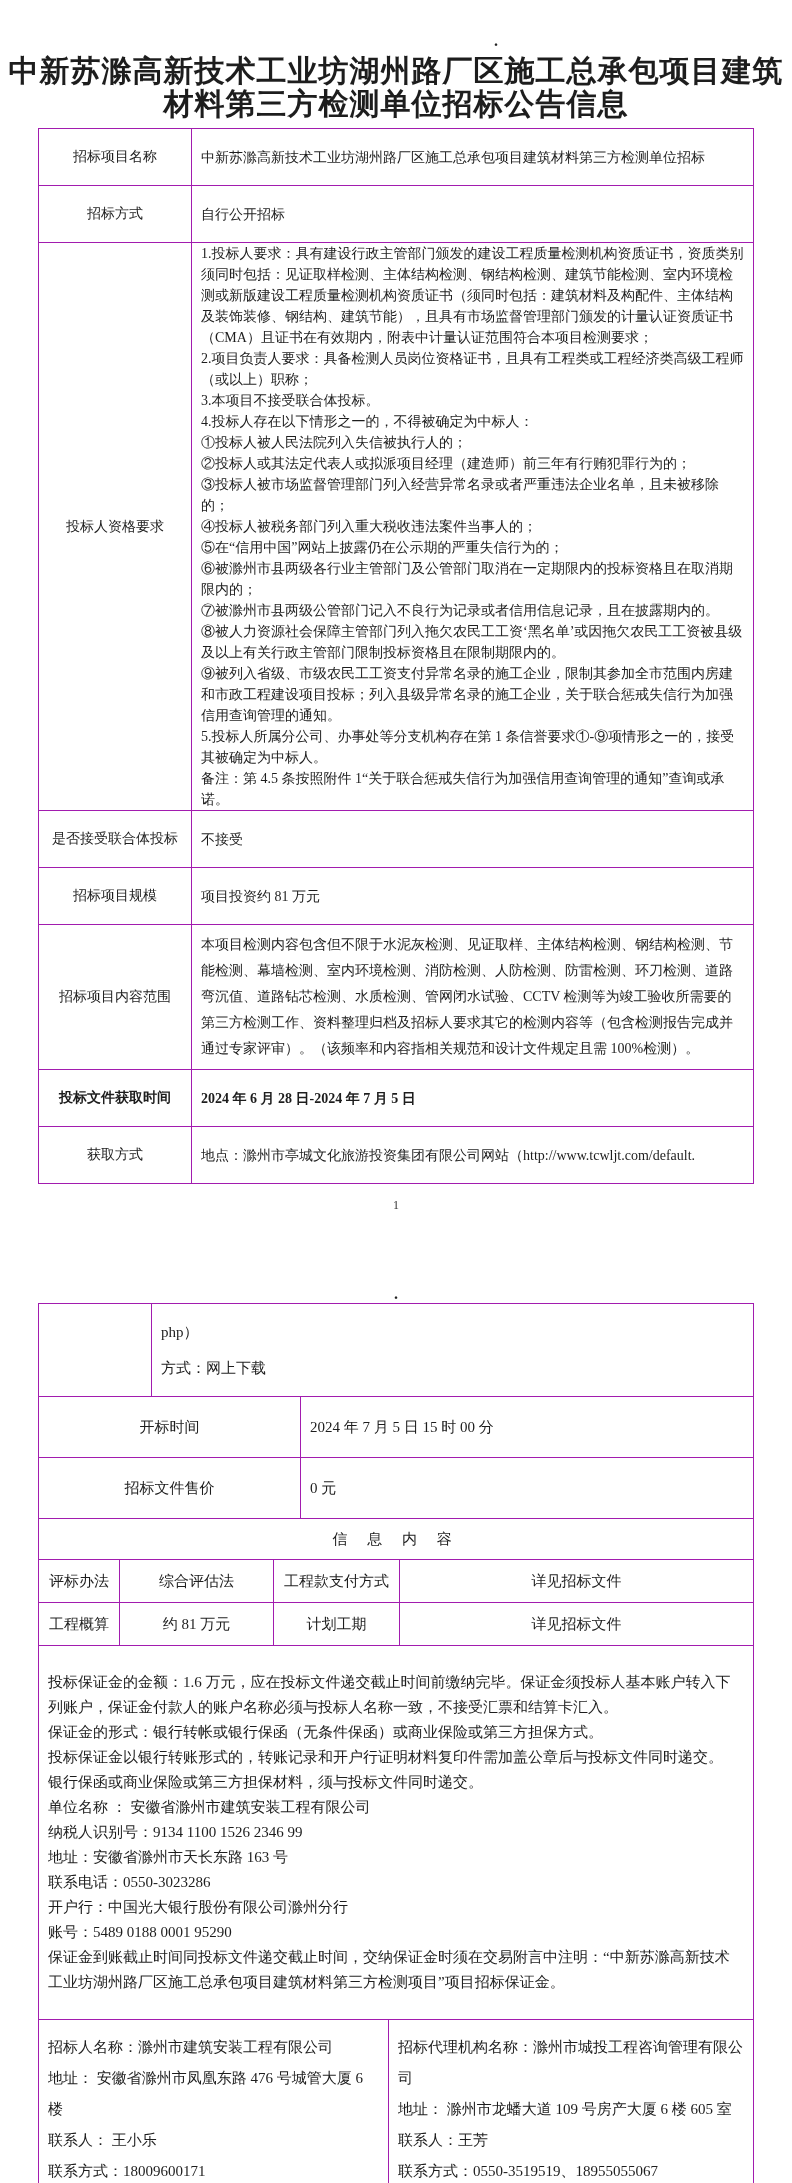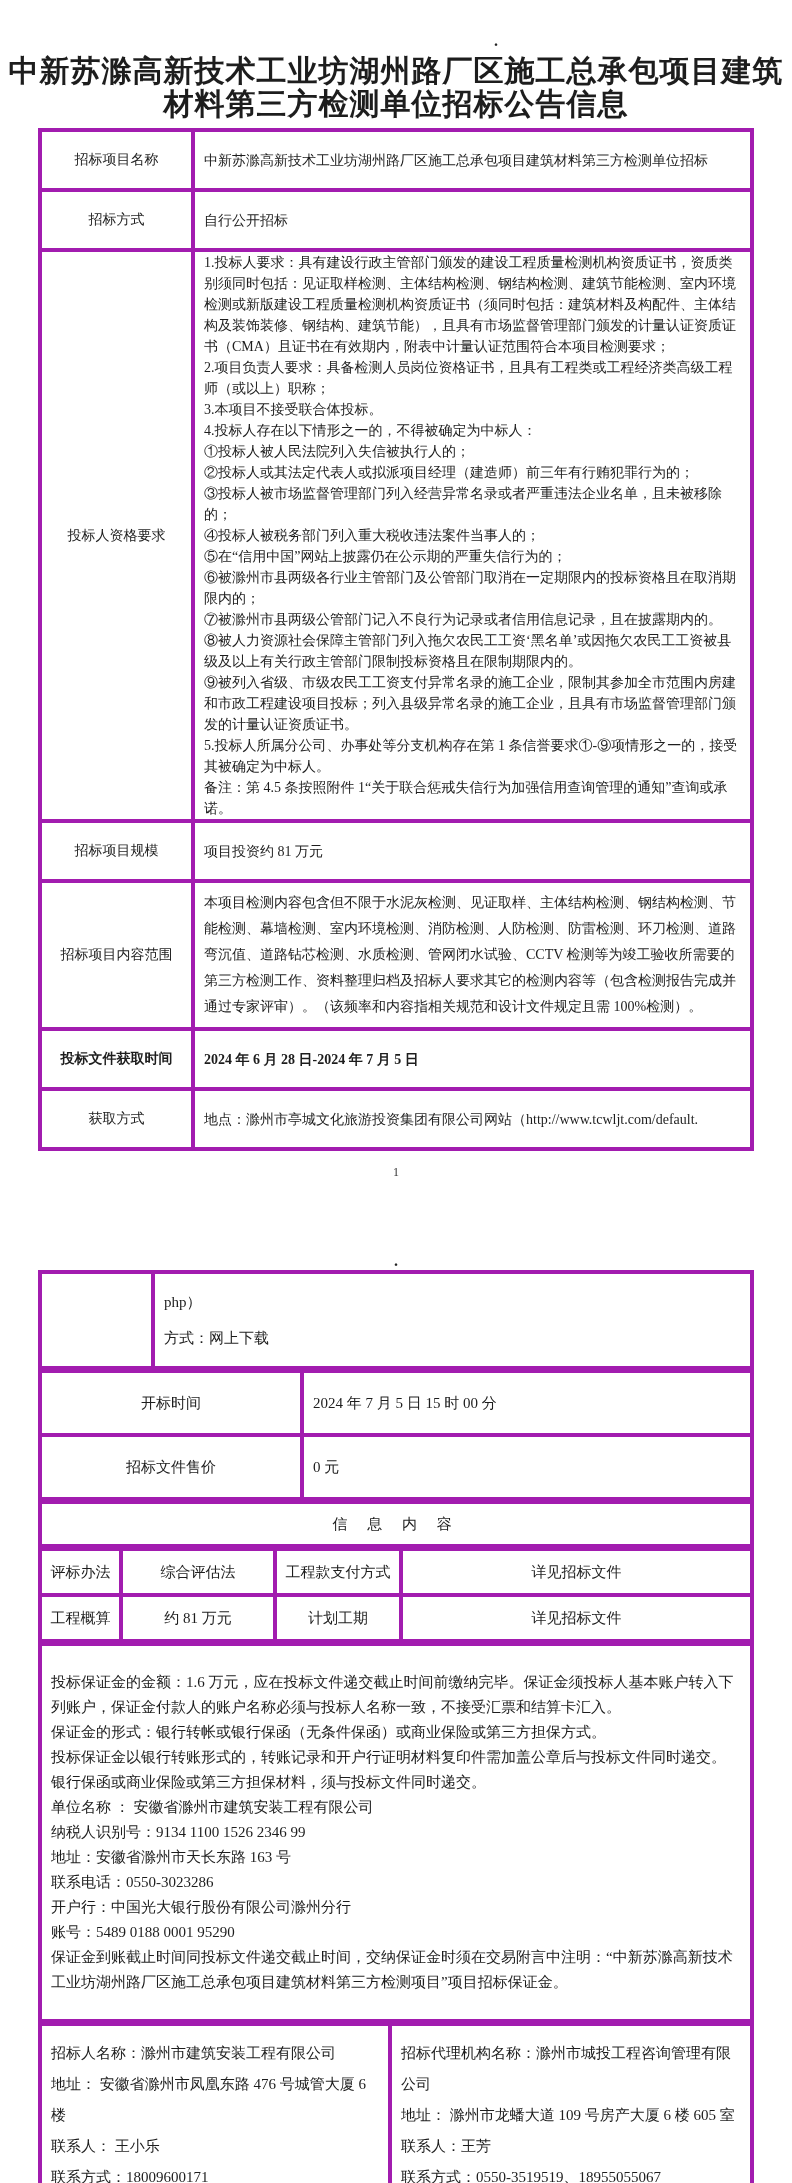--- a/index.html
+++ b/index.html
@@ -29,21 +29,21 @@
     letter-spacing:1px;
   }
   table{
     border-collapse:collapse;
     width:716px;
     margin-left:38px;
     table-layout:fixed;
   }
   table + table{margin-top:-1px;}
   td{
-    border:4px solid #a21caf;
+    border:1px solid #a21caf;
     font-size:14px;
     vertical-align:middle;
     word-break:break-all;
   }
   .lbl{
     text-align:center;
     padding:5px 4px;
     line-height:20px;
     white-space:pre-line;
   }
@@ -114,24 +114,28 @@
             <div>3.本项目不接受联合体投标。</div>
             <div>4.投标人存在以下情形之一的，不得被确定为中标人：</div>
             <div>①投标人被人民法院列入失信被执行人的；</div>
             <div>②投标人或其法定代表人或拟派项目经理（建造师）前三年有行贿犯罪行为的；</div>
             <div>③投标人被市场监督管理部门列入经营异常名录或者严重违法企业名单，且未被移除的；</div>
             <div>④投标人被税务部门列入重大税收违法案件当事人的；</div>
             <div>⑤在“信用中国”网站上披露仍在公示期的严重失信行为的；</div>
             <div>⑥被滁州市县两级各行业主管部门及公管部门取消在一定期限内的投标资格且在取消期限内的；</div>
             <div>⑦被滁州市县两级公管部门记入不良行为记录或者信用信息记录，且在披露期内的。</div>
             <div>⑧被人力资源社会保障主管部门列入拖欠农民工工资‘黑名单’或因拖欠农民工工资被县级及以上有关行政主管部门限制投标资格且在限制期限内的。</div>
-            <div>⑨被列入省级、市级农民工工资支付异常名录的施工企业，限制其参加全市范围内房建和市政工程建设项目投标；列入县级异常名录的施工企业，且具有市场监督管理部门颁发的计量认证资质证书。</div>
+            <div>⑨被列入省级、市级农民工工资支付异常名录的施工企业，限制其参加全市范围内房建和市政工程建设项目投标；列入县级异常名录的施工企业，关于联合惩戒失信行为加强信用查询管理的通知。</div>
             <div>5.投标人所属分公司、办事处等分支机构存在第 1 条信誉要求①-⑨项情形之一的，接受其被确定为中标人。</div>
             <div>备注：第 4.5 条按照附件 1“关于联合惩戒失信行为加强信用查询管理的通知”查询或承诺。</div>
           </td>
+    </tr>
+    <tr class="single">
+      <td class="lbl">是否接受联合体投标</td>
+      <td class="val">不接受</td>
     </tr>
     <tr class="single">
       <td class="lbl">招标项目规模</td>
       <td class="val">项目投资约 81 万元</td>
     </tr>
     <tr>
       <td class="lbl">招标项目内容范围</td>
       <td class="val scope-cell">本项目检测内容包含但不限于水泥灰检测、见证取样、主体结构检测、钢结构检测、节能检测、幕墙检测、室内环境检测、消防检测、人防检测、防雷检测、环刀检测、道路弯沉值、道路钻芯检测、水质检测、管网闭水试验、CCTV 检测等为竣工验收所需要的第三方检测工作、资料整理归档及招标人要求其它的检测内容等（包含检测报告完成并通过专家评审）。（该频率和内容指相关规范和设计文件规定且需 100%检测）。</td>
     </tr>
     <tr class="single">

